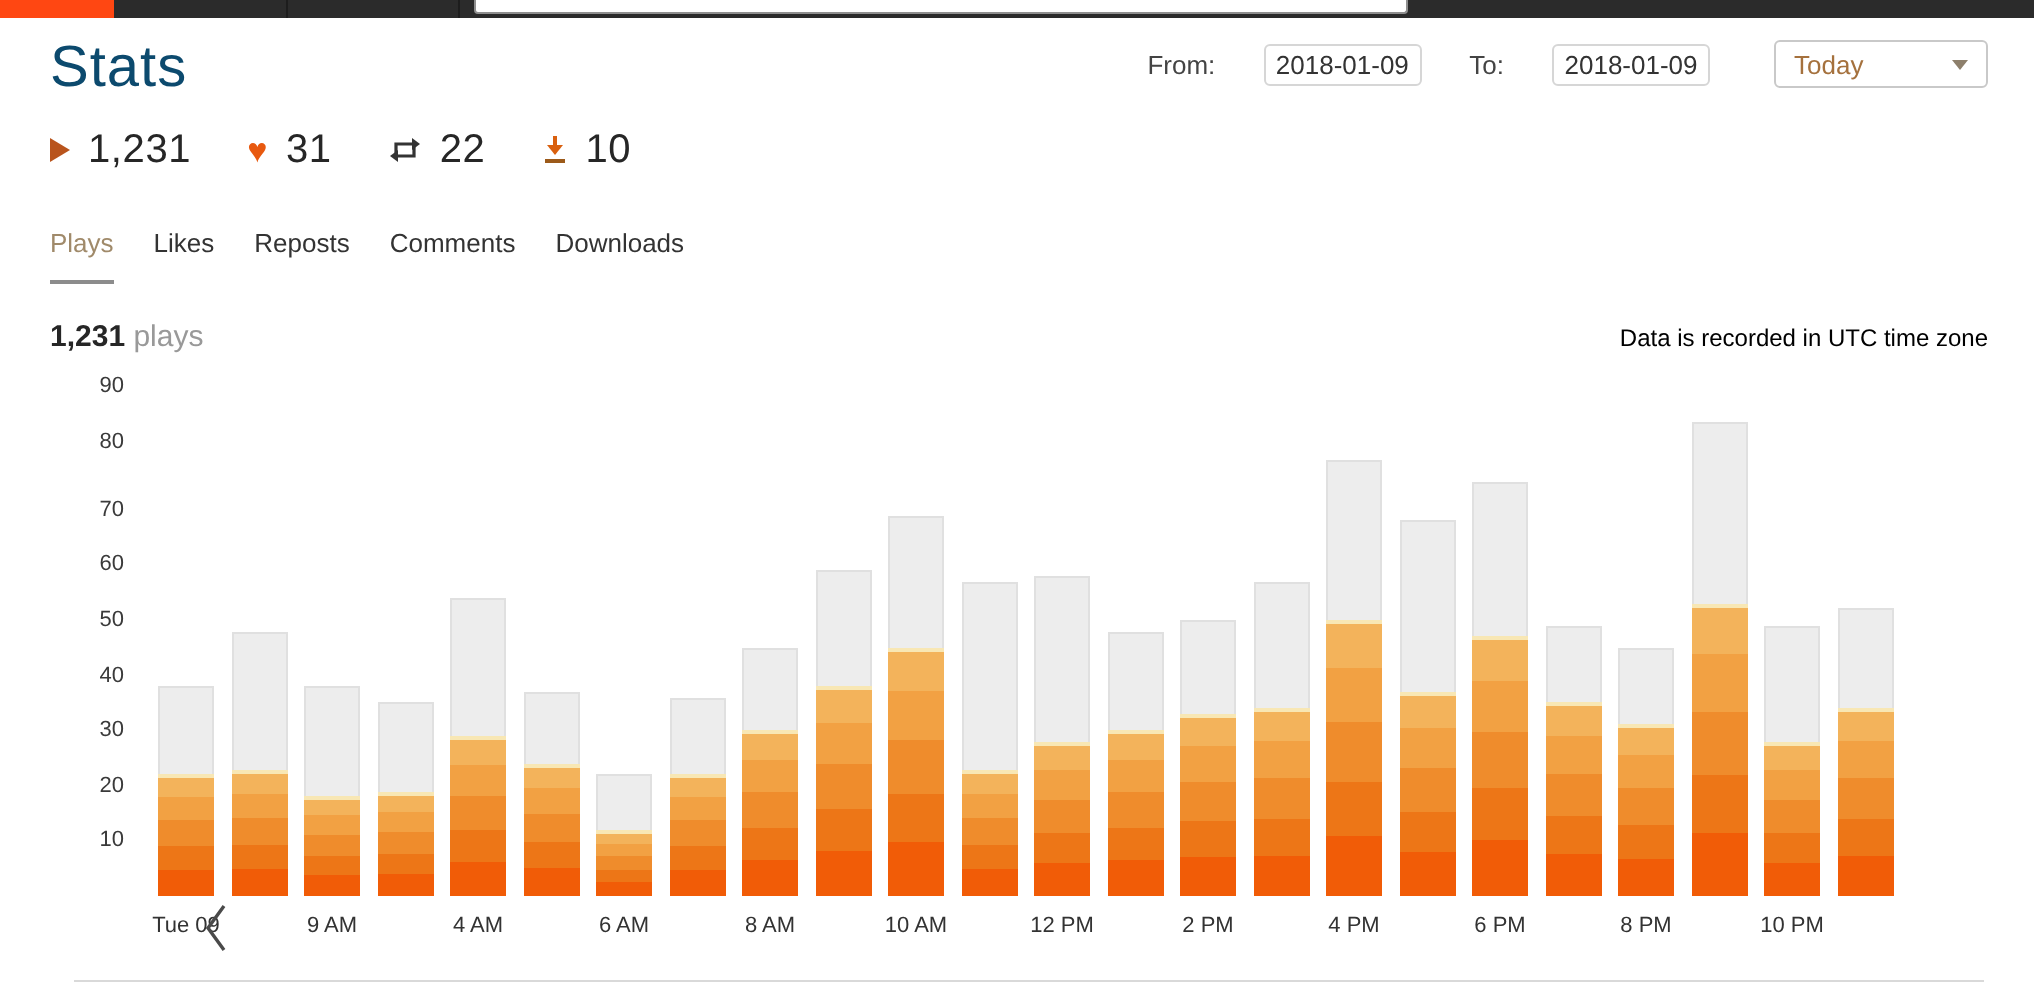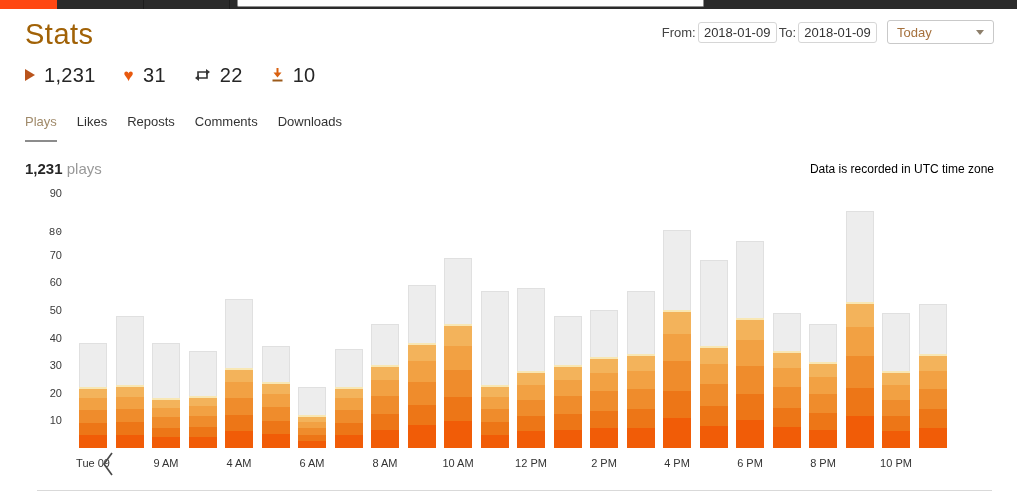--- a/index.html
+++ b/index.html
@@ -14,22 +14,22 @@
   .topbar .nav-divider { position:absolute; top:0; width:1px; height:9px; background:#1d1d1d; }
   .topbar .nav-divider.d1 { left:143px; }
   .topbar .nav-divider.d2 { left:229px; }
   .topbar .searchbox { position:absolute; left:237px; top:0; width:467px; height:7px;
     background:#fff; border:1px solid #8f8f8f; border-top:none; border-radius:0 0 2px 2px; }
 
   .content { padding:0 23px 0 25px; }
 
   
   .header-row { display:flex; justify-content:space-between; align-items:flex-start; }
-  h1.page-title { font-size:29px; font-weight:400; letter-spacing:.5px; margin:10px 0 0 0; line-height:30px; color:#a16207;text-align:right; }
-  .date-controls { display:flex; align-items:center; gap:2px; margin-top:11px; font-size:13px; color:#444; }
+  h1.page-title { font-size:29px; font-weight:400; letter-spacing:.5px; margin:10px 0 0 0; line-height:30px; color:#0c4a6e;text-align:right; }
+  .date-controls { display:flex; align-items:center; gap:24px; margin-top:11px; font-size:13px; color:#444; }
   .date-input { width:79px; height:21px; border:1px solid #d6d6d6; border-radius:3px;
     text-align:center; font-size:13px; color:#333; font-family:"Liberation Sans",sans-serif; }
   .range-select { width:107px; height:24px; border:1px solid #c9c9c9; border-radius:3px; background:#fff;
     display:flex; align-items:center; justify-content:space-between; padding:0 9px; margin-left:8px;
     font-size:13px; color:#a5713d; cursor:default; }
   .range-select .chev { width:0; height:0; border-left:4px solid transparent; border-right:4px solid transparent;
     border-top:5px solid #8d7f6b; }
 
   
   .summary-row { display:flex; align-items:center; gap:28px; margin-top:14px; height:24px; }
@@ -138,21 +138,21 @@
 
     <div class="chart">
       <div class="yaxis" id="yaxis">
           <div class="ytick" style="bottom: 21.6px;">10</div>
           <div class="ytick" style="bottom: 49.2px; text-align: right;">20</div>
           <div class="ytick" style="bottom: 76.8px;">30</div>
           <div class="ytick" style="bottom: 104.4px;">40</div>
           <div class="ytick" style="bottom: 132px;">50</div>
           <div class="ytick" style="bottom: 159.6px;">60</div>
           <div class="ytick" style="bottom: 187.2px;">70</div>
-          <div class="ytick" style="bottom: 210px; font-family: Liberation Mono, monospace;">80</div>
+          <div class="ytick" style="bottom: 221px;">80</div>
           <div class="ytick" style="bottom: 249px;">90</div>
         </div>
       <div class="bars-row" id="bars">
           <div class="bar-slot">
             <div class="bar" style="height: 105px;">
               <div class="bar-gray" style="background: rgb(237, 237, 237);"></div>
               <div class="bar-hi" style="height: 61px; background: linear-gradient(rgb(243, 179, 91) 0%, rgb(243, 179, 91) 16%, rgb(242, 161, 67) 16%, rgb(242, 161, 67) 36%, rgb(239, 140, 44) 36%, rgb(239, 140, 44) 58%, rgb(237, 118, 23) 58%, rgb(237, 118, 23) 78%, rgb(241, 92, 7) 78%, rgb(241, 92, 7) 100%); border-top-color: rgb(248, 231, 180);"></div>
             </div>
             <div class="x-lab">Tue 09</div>
           </div>

